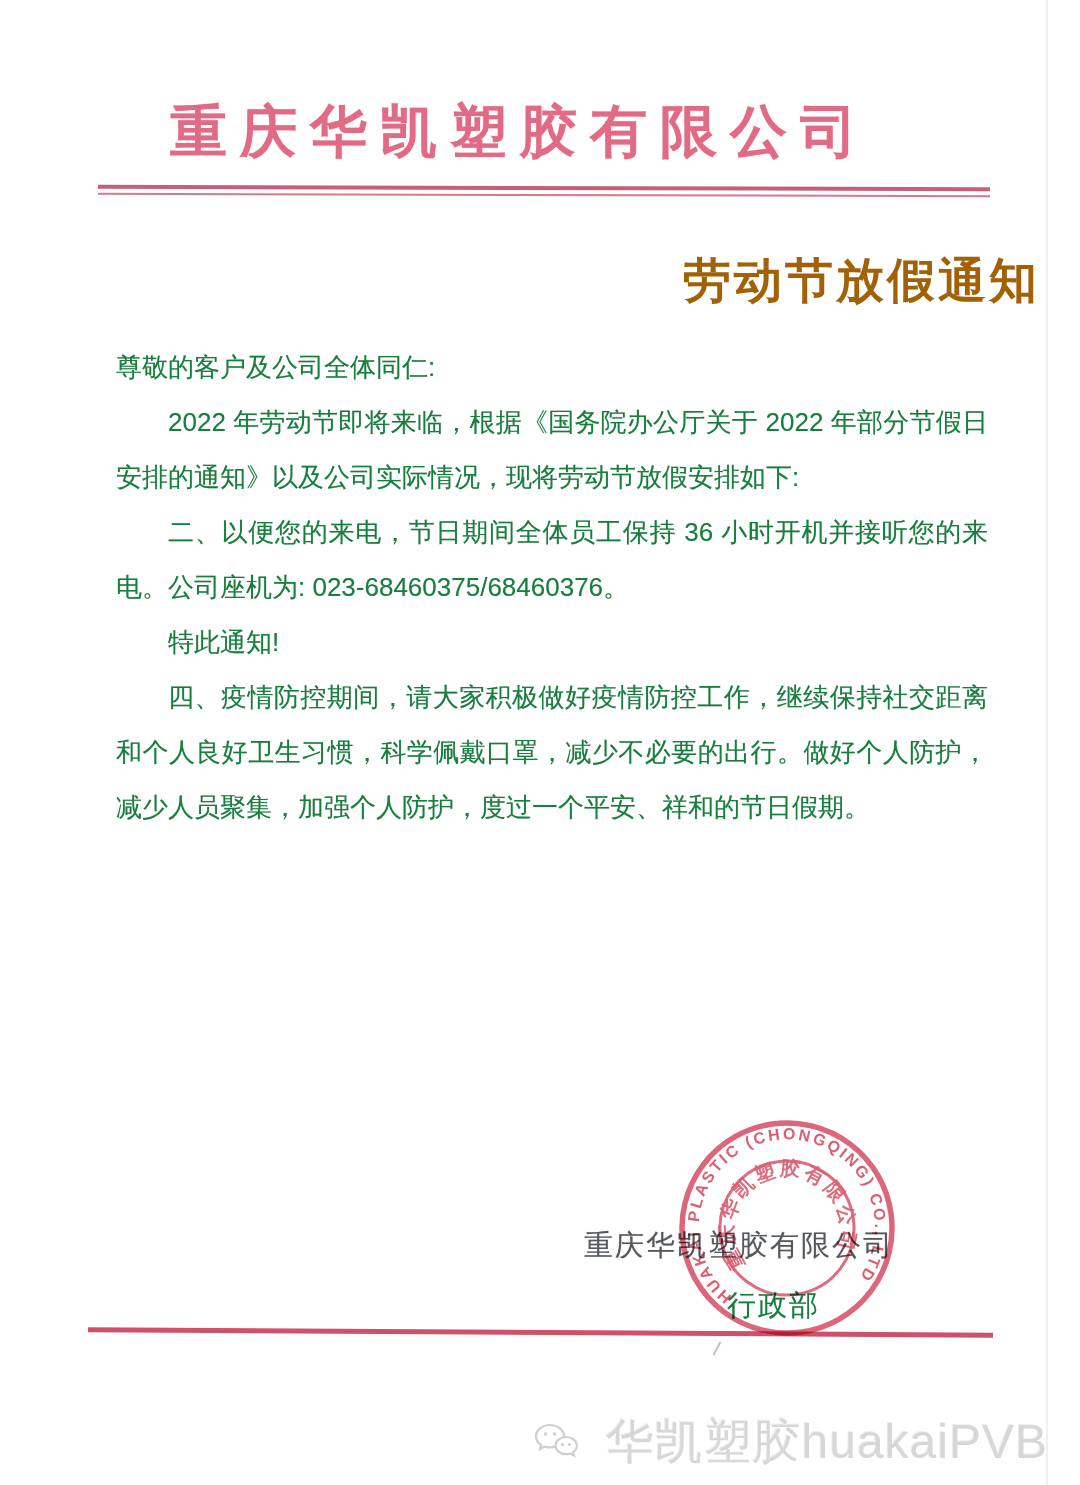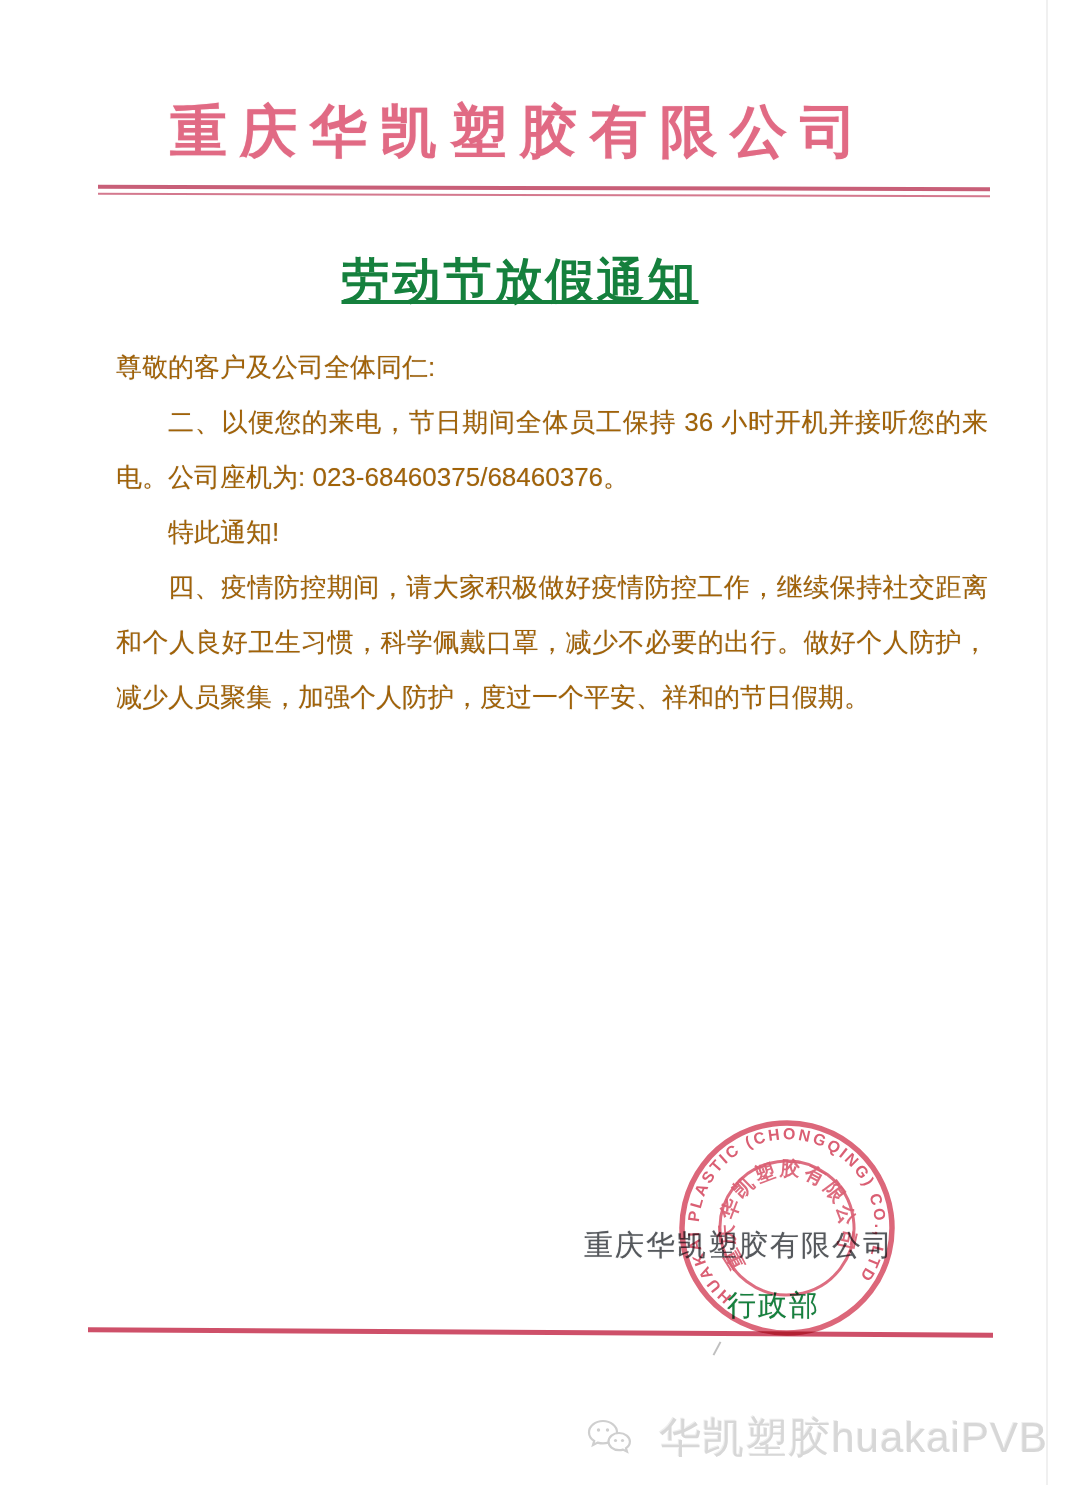--- a/index.html
+++ b/index.html
@@ -33,37 +33,36 @@
     white-space: nowrap;
   }
 
   .letterhead-rule { position: absolute; left: 98px; width: 892px; }
   .rule-thick { top: 186px; height: 4px; background: #c85f78; transform: rotate(0.15deg); }
   .rule-thin  { top: 194px; height: 2px; background: #d4798e; transform: rotate(0.15deg); }
 
   .doc-title {
     position: absolute;
     left: 0; right: 40px; top: 249px;
-    text-align: center;
+    text-align: right;
     font-size: 48px;
     font-weight: 800;
     letter-spacing: 3px;
-    color: #15803d;
+    color: #a16207;
     white-space: nowrap;
-    text-decoration: underline;
   }
 
   .body-text {
     position: absolute;
     left: 116px; top: 340px;
     width: 872px;
     font-size: 26px;
     font-weight: 500;
     line-height: 55px;
-    color: #a16207;
+    color: #15803d;
     text-align: justify;
     text-shadow: 0 0 1px rgba(75,78,82,0.35);
   }
   .para { text-indent: 2em; }
   .para.flush { text-indent: 0; }
 
   .signature-company {
     position: absolute;
     right: 186px; top: 1226px;
     font-size: 29px;
@@ -115,21 +114,21 @@
 
   .watermark {
     position: absolute;
     right: 32px; top: 1410px;
     display: flex;
     align-items: center;
     gap: 8px;
     z-index: 1;
   }
   .watermark-text {
-    font-size: 42px;
+    font-size: 48px;
     font-weight: 500;
     letter-spacing: 1px;
     color: #d7d7d7;
     text-shadow: 1px 1px 0 #ffffff, -1px -1px 0 #eeeeee;
     white-space: nowrap;
     margin-left: 19px;
   }
   .wechat-icon { width: 46px; height: 40px; }
 </style>
 </head>
@@ -141,20 +140,21 @@
 
   <div class="letterhead-title">重庆华凯塑胶有限公司</div>
 
   <div class="letterhead-rule rule-thick"></div>
   <div class="letterhead-rule rule-thin"></div>
 
   <div class="doc-title">劳动节放假通知</div>
 
   <div class="body-text">
     <p class="para flush">尊敬的客户及公司全体同仁:</p>
+    <p class="para">2022 年劳动节即将来临，根据《国务院办公厅关于 2022 年部分节假日安排的通知》以及公司实际情况，现将劳动节放假安排如下:</p>
     <p class="para">二、以便您的来电，节日期间全体员工保持 36 小时开机并接听您的来电。公司座机为: 023-68460375/68460376。</p>
     <p class="para">特此通知!</p>
     <p class="para">四、疫情防控期间，请大家积极做好疫情防控工作，继续保持社交距离和个人良好卫生习惯，科学佩戴口罩，减少不必要的出行。做好个人防护，减少人员聚集，加强个人防护，度过一个平安、祥和的节日假期。</p>
   </div>
 
   <div class="signature-company">重庆华凯塑胶有限公司</div>
 
   <div class="signature-dept">行政部</div>
 
   <div class="bottom-rule"></div>

